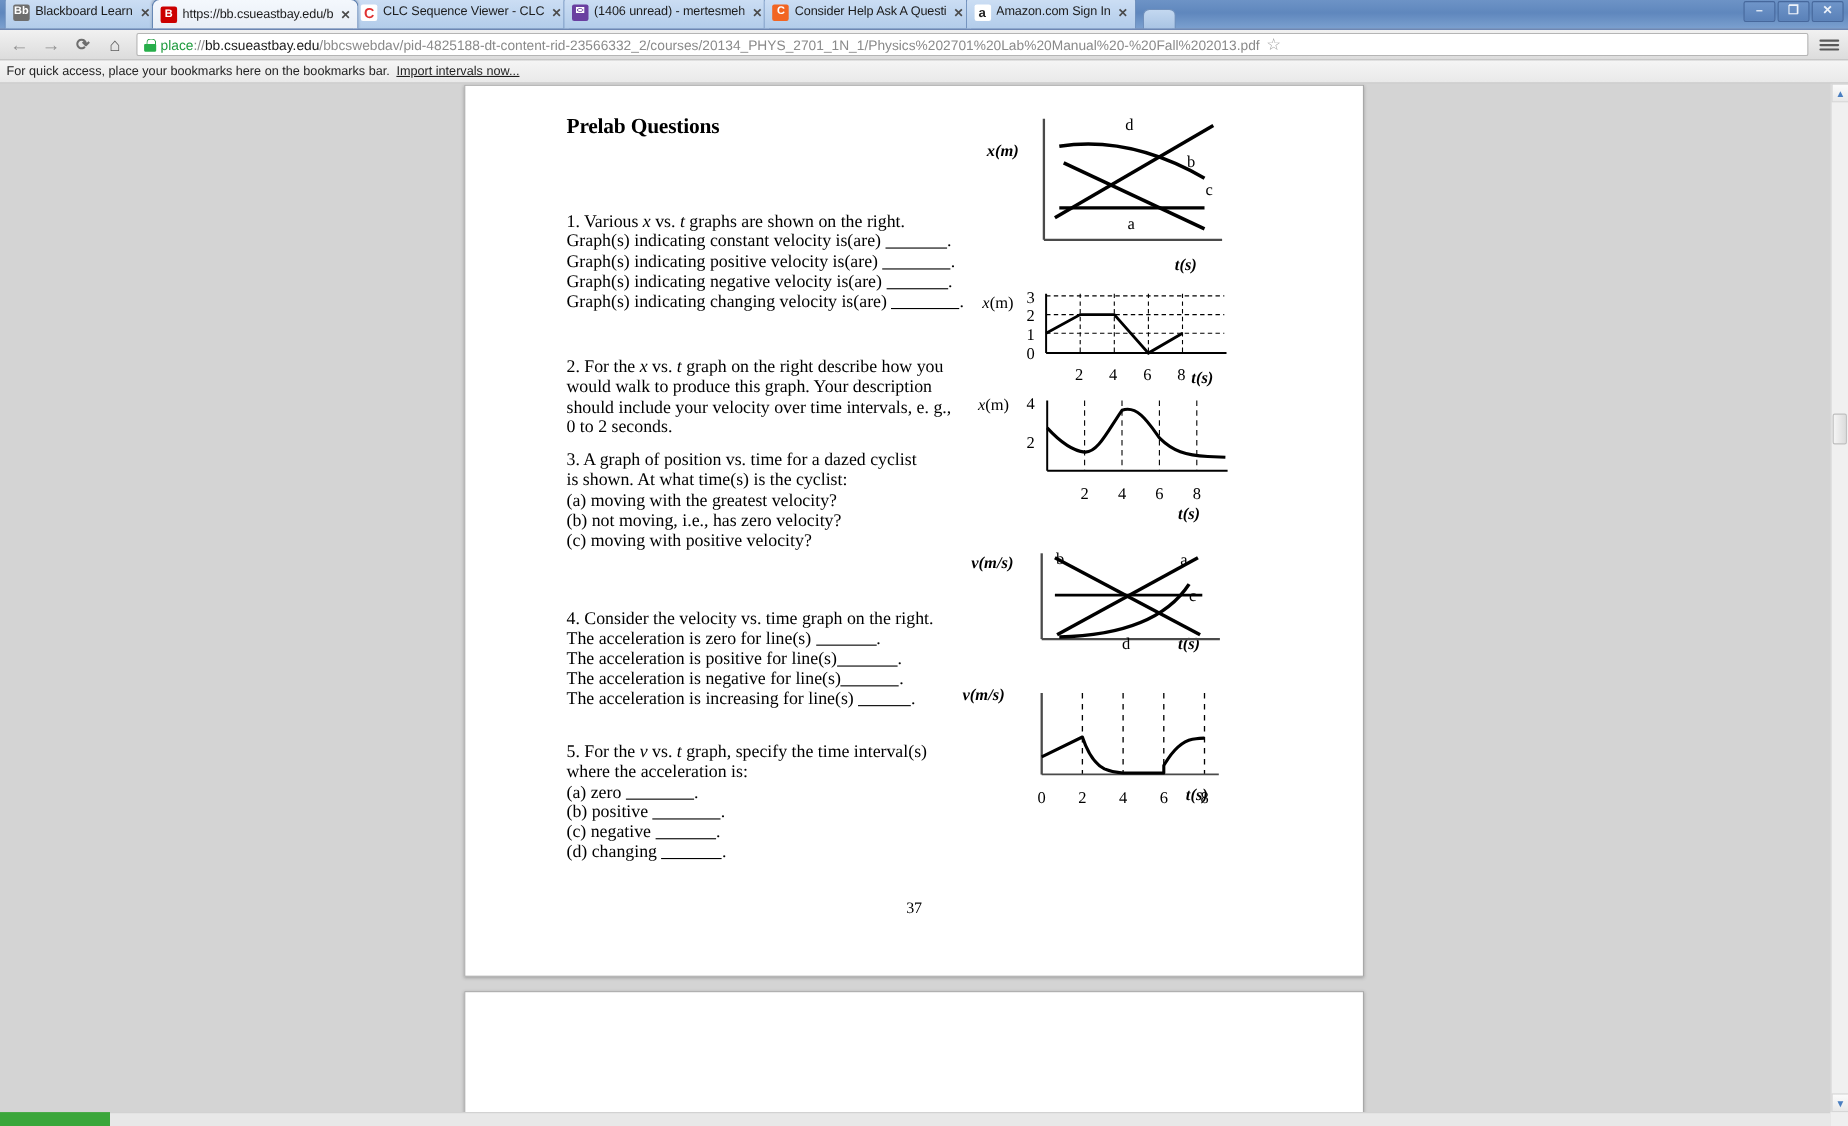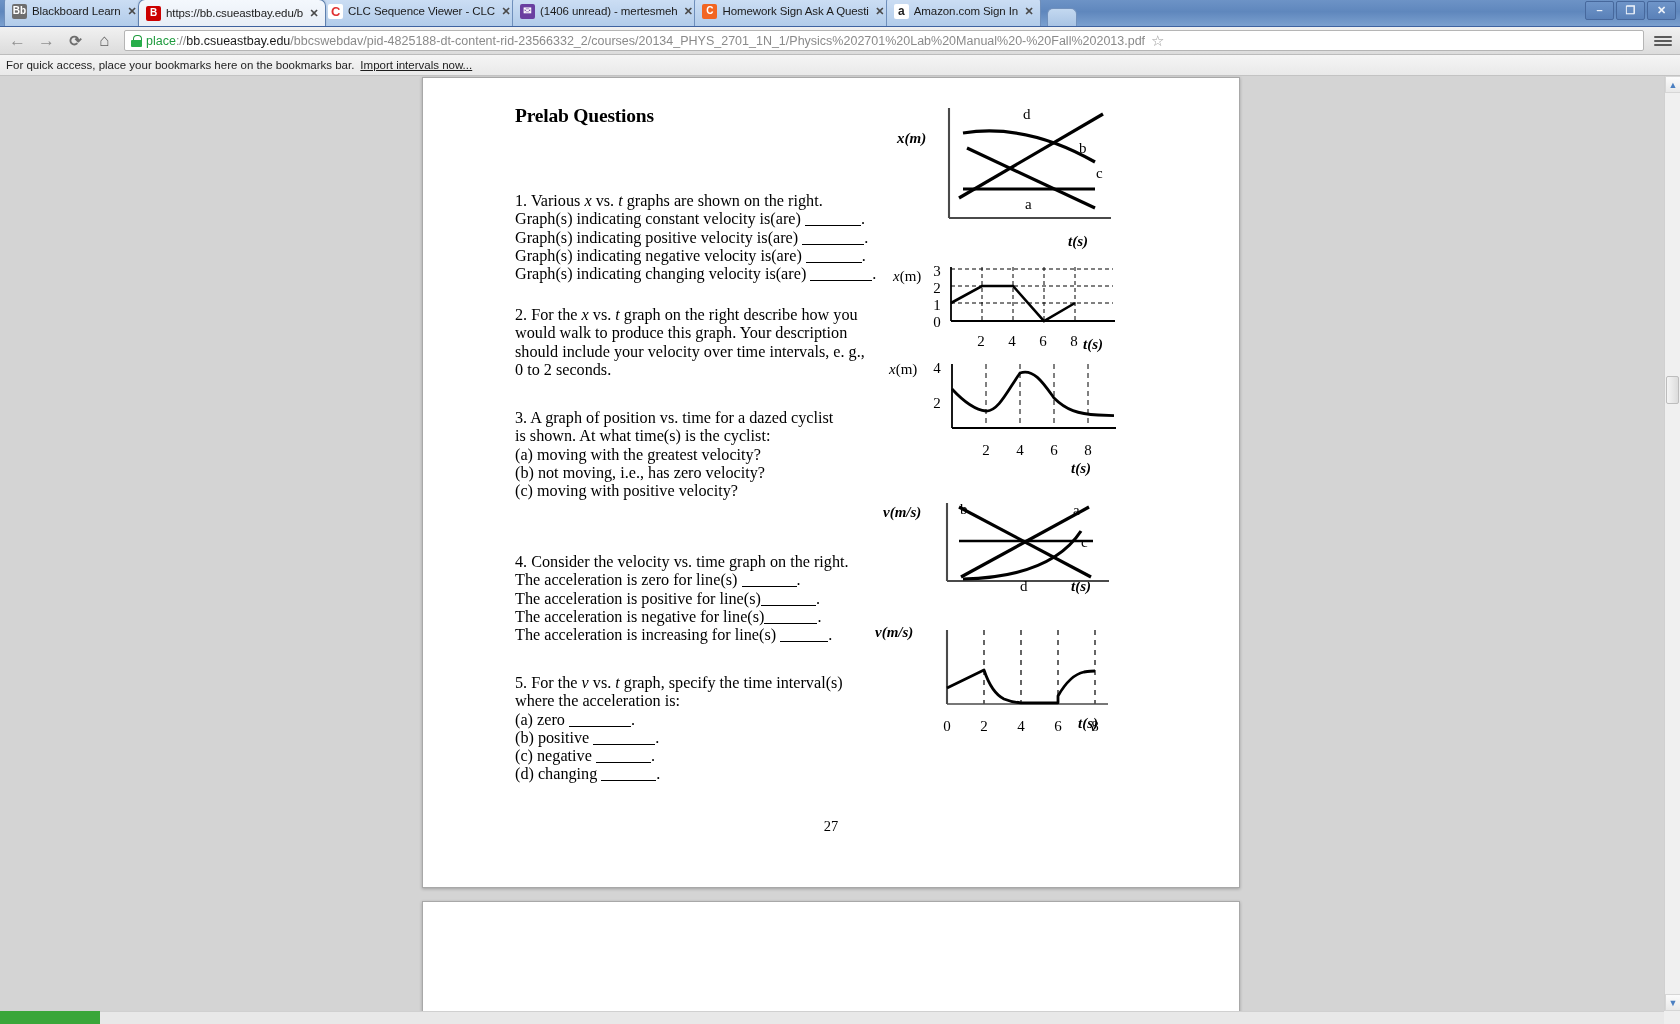--- a/index.html
+++ b/index.html
@@ -314,21 +314,21 @@
     </div>
 
     <div class="tab">
       <span class="favicon" style="background:#6a3fa0">✉</span>
       <span class="tab-title">(1406 unread) - mertesmeh</span>
       <span class="tab-close">✕</span>
     </div>
 
     <div class="tab">
       <span class="favicon" style="background:#f26522">C</span>
-      <span class="tab-title">Homework Sign Ask A Questi</span>
+      <span class="tab-title">Consider Help Ask A Questi</span>
       <span class="tab-close">✕</span>
     </div>
 
     <div class="tab">
       <span class="favicon" style="background:#ffffff;color:#222;font-size:12px;font-weight:bold">a</span>
       <span class="tab-title">Amazon.com Sign In</span>
       <span class="tab-close">✕</span>
     </div>
 
     <div class="newtab"></div>
@@ -399,21 +399,21 @@
               <line x1="24" y1="42" x2="152" y2="102" stroke="#000" stroke-width="3.2"></line>
 
               <path d="M20,27 Q84,17 152,56" stroke="#000" stroke-width="3.2" fill="none"></path>
             </svg>
           </div>
           <div class="axlabel" style="left:600px; top:28px;">d</div>
           <div class="axlabel" style="left:656px; top:62px;">b</div>
           <div class="axlabel" style="left:673px; top:87px;">c</div>
           <div class="axlabel" style="left:602px; top:118px;">a</div>
 
-          <div class="qblock" style="left:92px; top:180px;">
+          <div class="qblock" style="left:92px; top:198px;">
             <span class="ln">2. For the <em>x</em> vs. <em>t</em> graph on the right describe how you</span>
             <span class="ln">would  walk to produce this graph. Your description</span>
             <span class="ln">should include your velocity over time intervals, e. g.,</span>
             <span class="ln">0 to 2 seconds.</span>
           </div>
 
           <div class="axlabel" style="left:470px; top:190px;"><em>x</em>(m)</div>
           <div class="axlabel it" style="left:660px; top:258px;">t(s)</div>
 
           <div class="tick" style="left:508px; top:185px; width:12px;">3</div>
@@ -535,21 +535,21 @@
               <path d="M9,62 L46,44 C50,56 56,68 66,73 C72,75.5 78,76.5 83,76.8
                        L120,76.8 L120,70 C128,56 136,48 146,46 C151,45.3 154,45 157,45" stroke="#000" stroke-width="2.8" fill="none" stroke-linejoin="round"></path>
             </svg>
           </div>
           <div class="tick" style="left:517px; top:640px; width:14px;">0</div>
           <div class="tick" style="left:554px; top:640px; width:14px;">2</div>
           <div class="tick" style="left:591px; top:640px; width:14px;">4</div>
           <div class="tick" style="left:628px; top:640px; width:14px;">6</div>
           <div class="tick" style="left:665px; top:640px; width:14px;">8</div>
 
-          <div class="pagenum">27</div>
+          <div class="pagenum">37</div>
         </div>
       </div>
 
       <div class="page page2"></div>
     </div>
 
     <div class="vscroll">
       <div class="arrow up">▲</div>
       <div class="thumb"></div>
       <div class="arrow down">▼</div>

